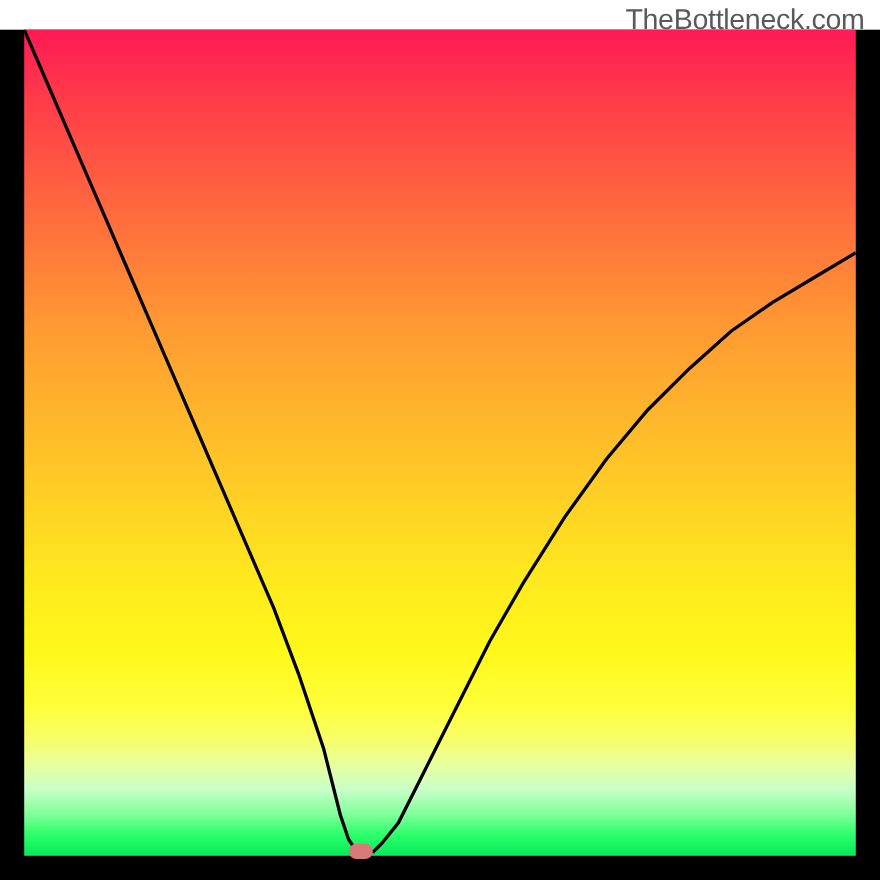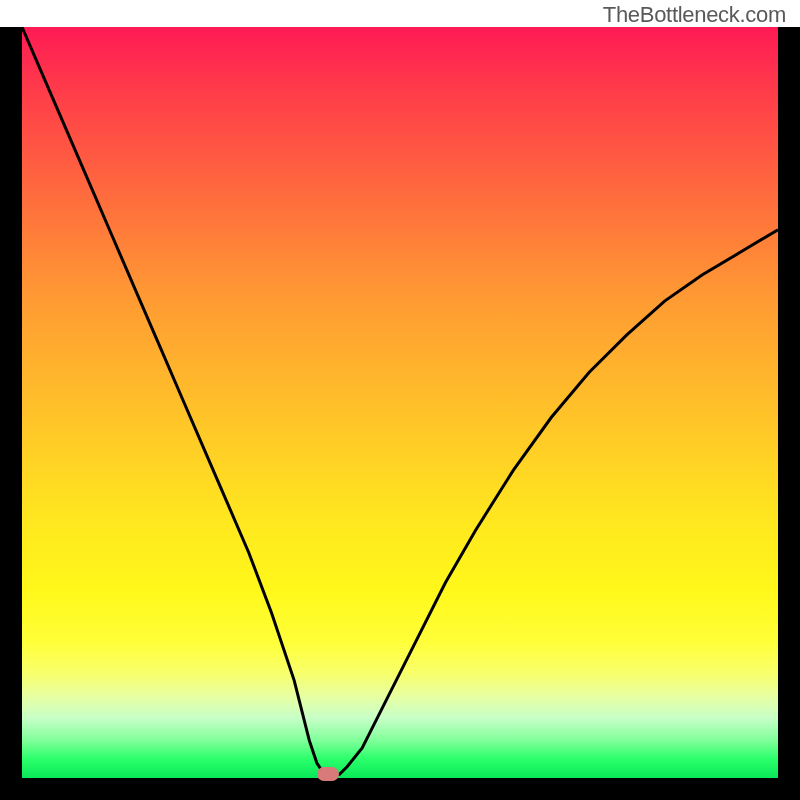--- a/index.html
+++ b/index.html
@@ -10,21 +10,21 @@
     height: 800px;
     overflow: hidden;
     position: relative;
     font-family: Arial, Helvetica, sans-serif;
   }
   .watermark {
     position: absolute;
     top: 2px;
     right: 14px;
     color: #58595b;
-    font-size: 22px;
+    font-size: 26px;
     font-weight: 500;
     letter-spacing: -0.3px;
     z-index: 10;
   }
   .frame {
     position: absolute;
     left: 0;
     top: 27px;
     width: 800px;
     height: 773px;

